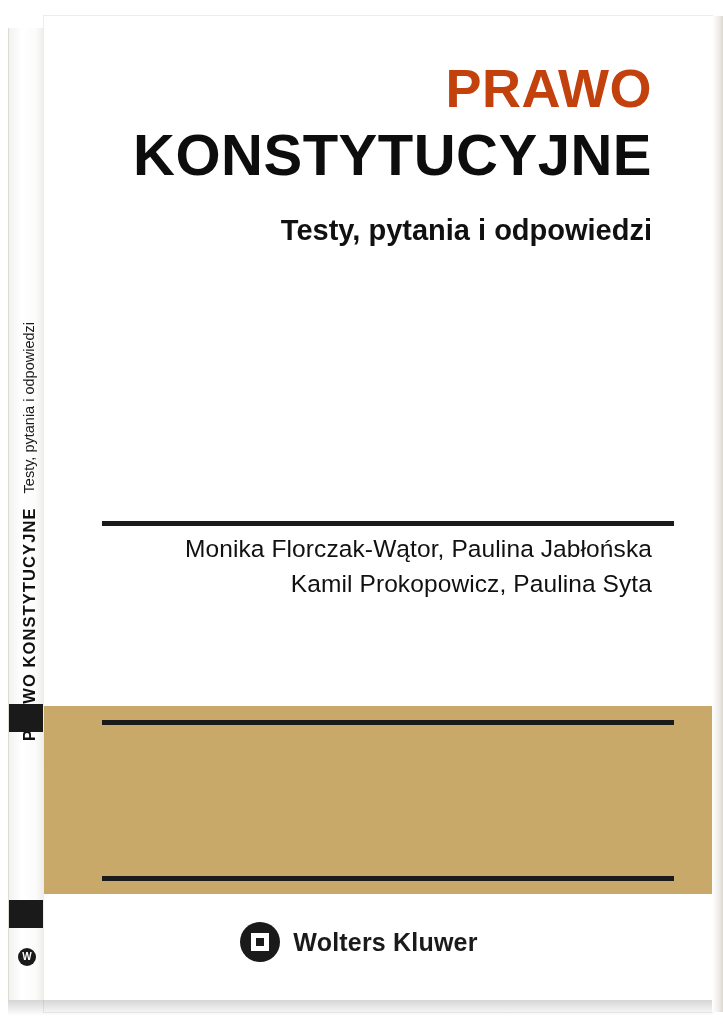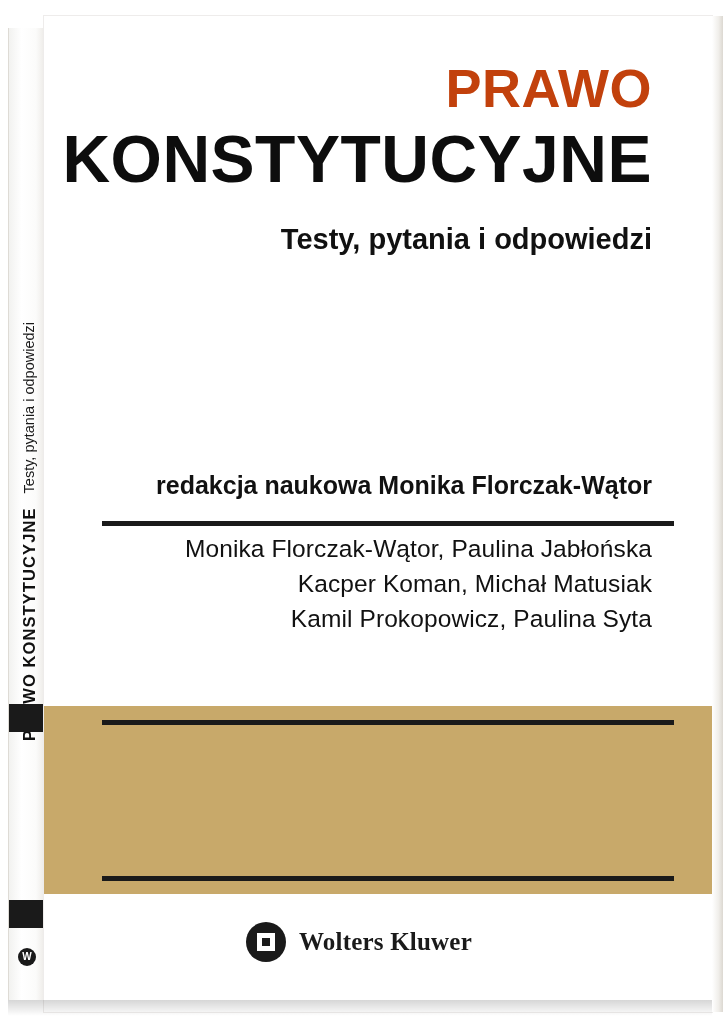--- a/index.html
+++ b/index.html
@@ -108,21 +108,21 @@
     box-sizing: border-box;
   }
   .title-line1 {
     font-size: 54px;
     font-weight: bold;
     letter-spacing: 0.5px;
     color: #c2410c;
     line-height: 1.05;
   }
   .title-line2 {
-    font-size: 66px;
+    font-size: 58px;
     font-weight: bold;
     letter-spacing: 0.5px;
     color: #0d0d0d;
     line-height: 1.12;
     margin-top: 6px;
   }
   .subtitle {
     font-size: 29px;
     font-weight: bold;
     color: #111111;
@@ -190,21 +190,20 @@
   
   .publisher {
     position: absolute;
     left: 0;
     top: 906px;
     width: 630px;
     display: flex;
     align-items: center;
     justify-content: center;
     gap: 13px;
-    font-family: Liberation Serif, serif;
   }
   .wk-mark {
     width: 40px;
     height: 40px;
     border-radius: 50%;
     background: #1a1a1a;
     position: relative;
   }
   .wk-mark::before {
     content: "";
@@ -267,27 +266,25 @@
   </div>
 
   <div class="front">
 
     <div class="title-block">
       <div class="title-line1">PRAWO</div>
       <div class="title-line2">KONSTYTUCYJNE</div>
       <div class="subtitle">Testy, pytania i odpowiedzi</div>
     </div>
 
-    <div class="editor-line">redakcja naukowa Monika Florczak-Wątor</div>
 
     <div class="rule top"></div>
 
     <div class="authors">
       <div class="authors-line">Monika Florczak-Wątor, Paulina Jabłońska</div>
-      <div class="authors-line">Kacper Koman, Michał Matusiak</div>
       <div class="authors-line">Kamil Prokopowicz, Paulina Syta</div>
     </div>
 
     <div class="gold-band">
       <div class="rule-in a"></div>
       <div class="rule-in b"></div>
     </div>
 
     <div class="publisher">
       <div class="wk-mark"></div>

